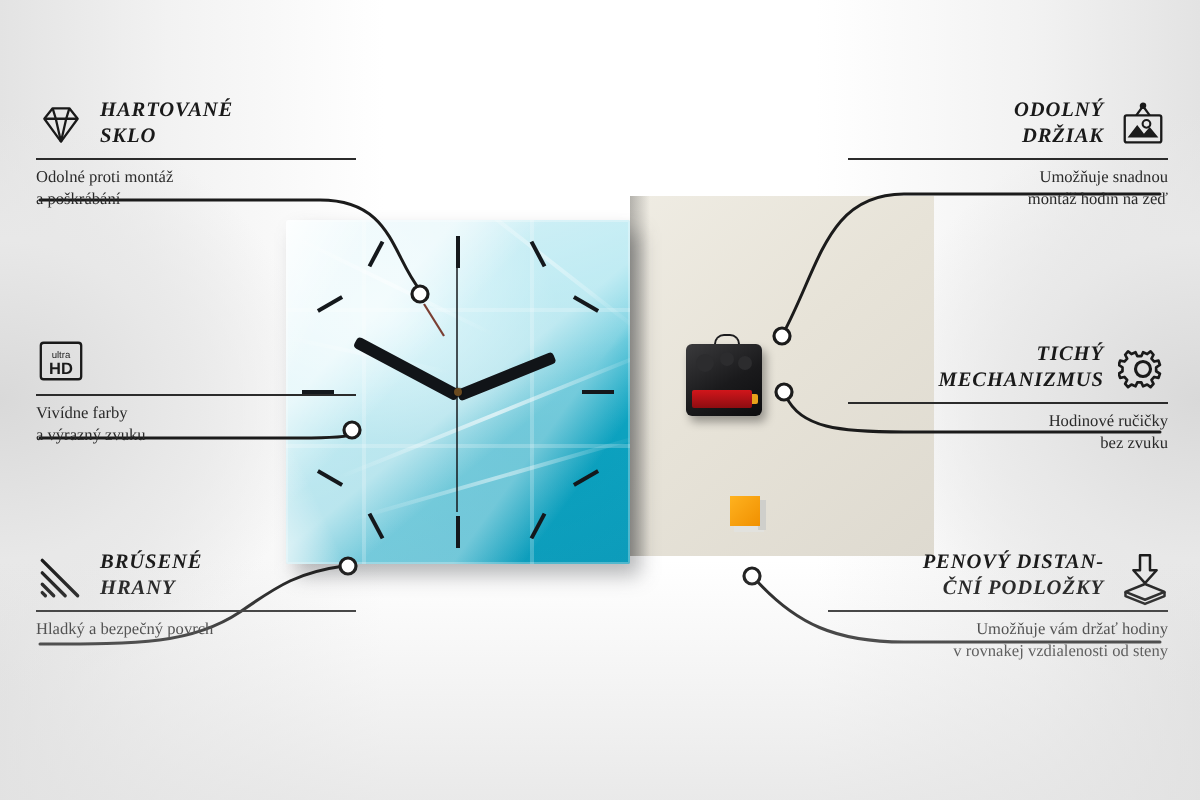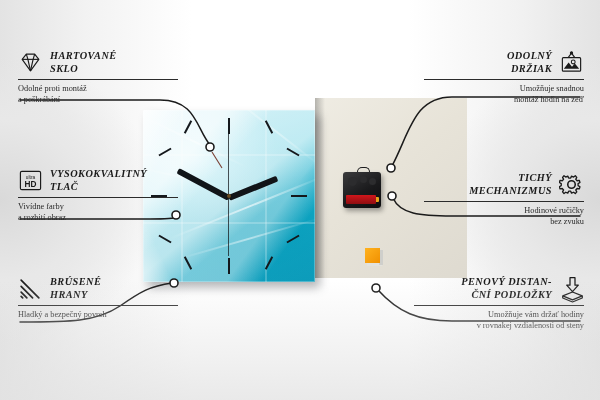--- a/index.html
+++ b/index.html
@@ -201,26 +201,24 @@
 
   <div class="feat left" style="left:18px;top:168px;">
     <div class="head">
       <span class="ico">
         <svg viewBox="0 0 26 26" width="25" height="25">
           <rect x="2.5" y="3.5" width="21" height="19" rx="1.5" fill="none" stroke="#1a1a1a" stroke-width="1.2"></rect>
           <text x="13" y="11.5" font-family="Liberation Sans, sans-serif" font-size="5" text-anchor="middle" fill="#1a1a1a">ultra</text>
           <text x="13" y="19.5" font-family="Liberation Sans, sans-serif" font-size="8.6" font-weight="bold" text-anchor="middle" fill="#1a1a1a">HD</text>
         </svg>
       </span>
-      <span class="title">VYSOKOKVALITNÝ
-TLAČ</span>
     </div>
     <div class="rule"></div>
     <div class="desc">Vivídne farby
-a rozbití obraz</div>
+a výrazný zvuku</div>
   </div>
 
   <div class="feat left" style="left:18px;top:276px;">
     <div class="head">
       <span class="ico">
         <svg viewBox="0 0 24 24" width="25" height="25" stroke="#1a1a1a" stroke-width="1.6" fill="none" stroke-linecap="round">
           <path d="M3 4 L20 21"></path>
             <path d="M3 10 L14 21"></path>
             <path d="M3 15.5 L8.5 21"></path>
             <path d="M3 19.5 L4.5 21"></path>

